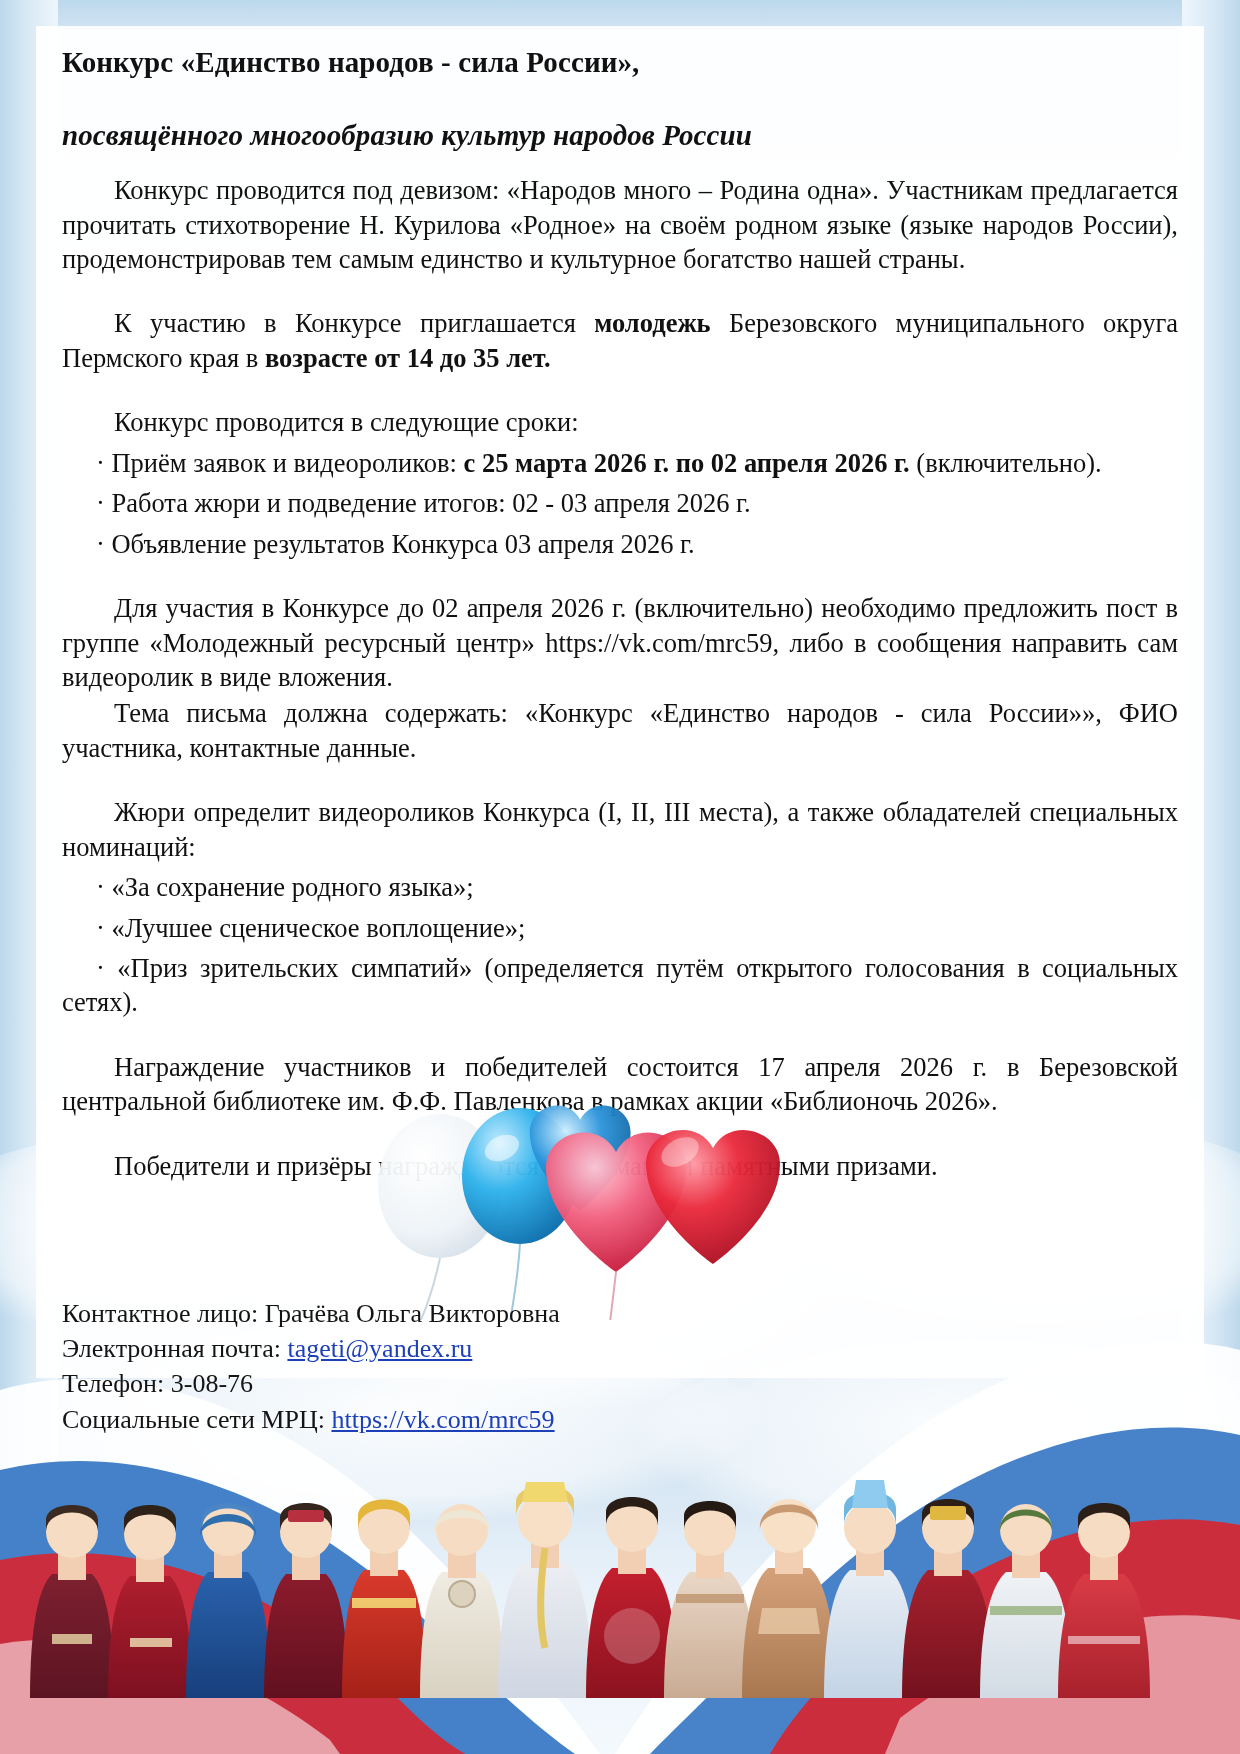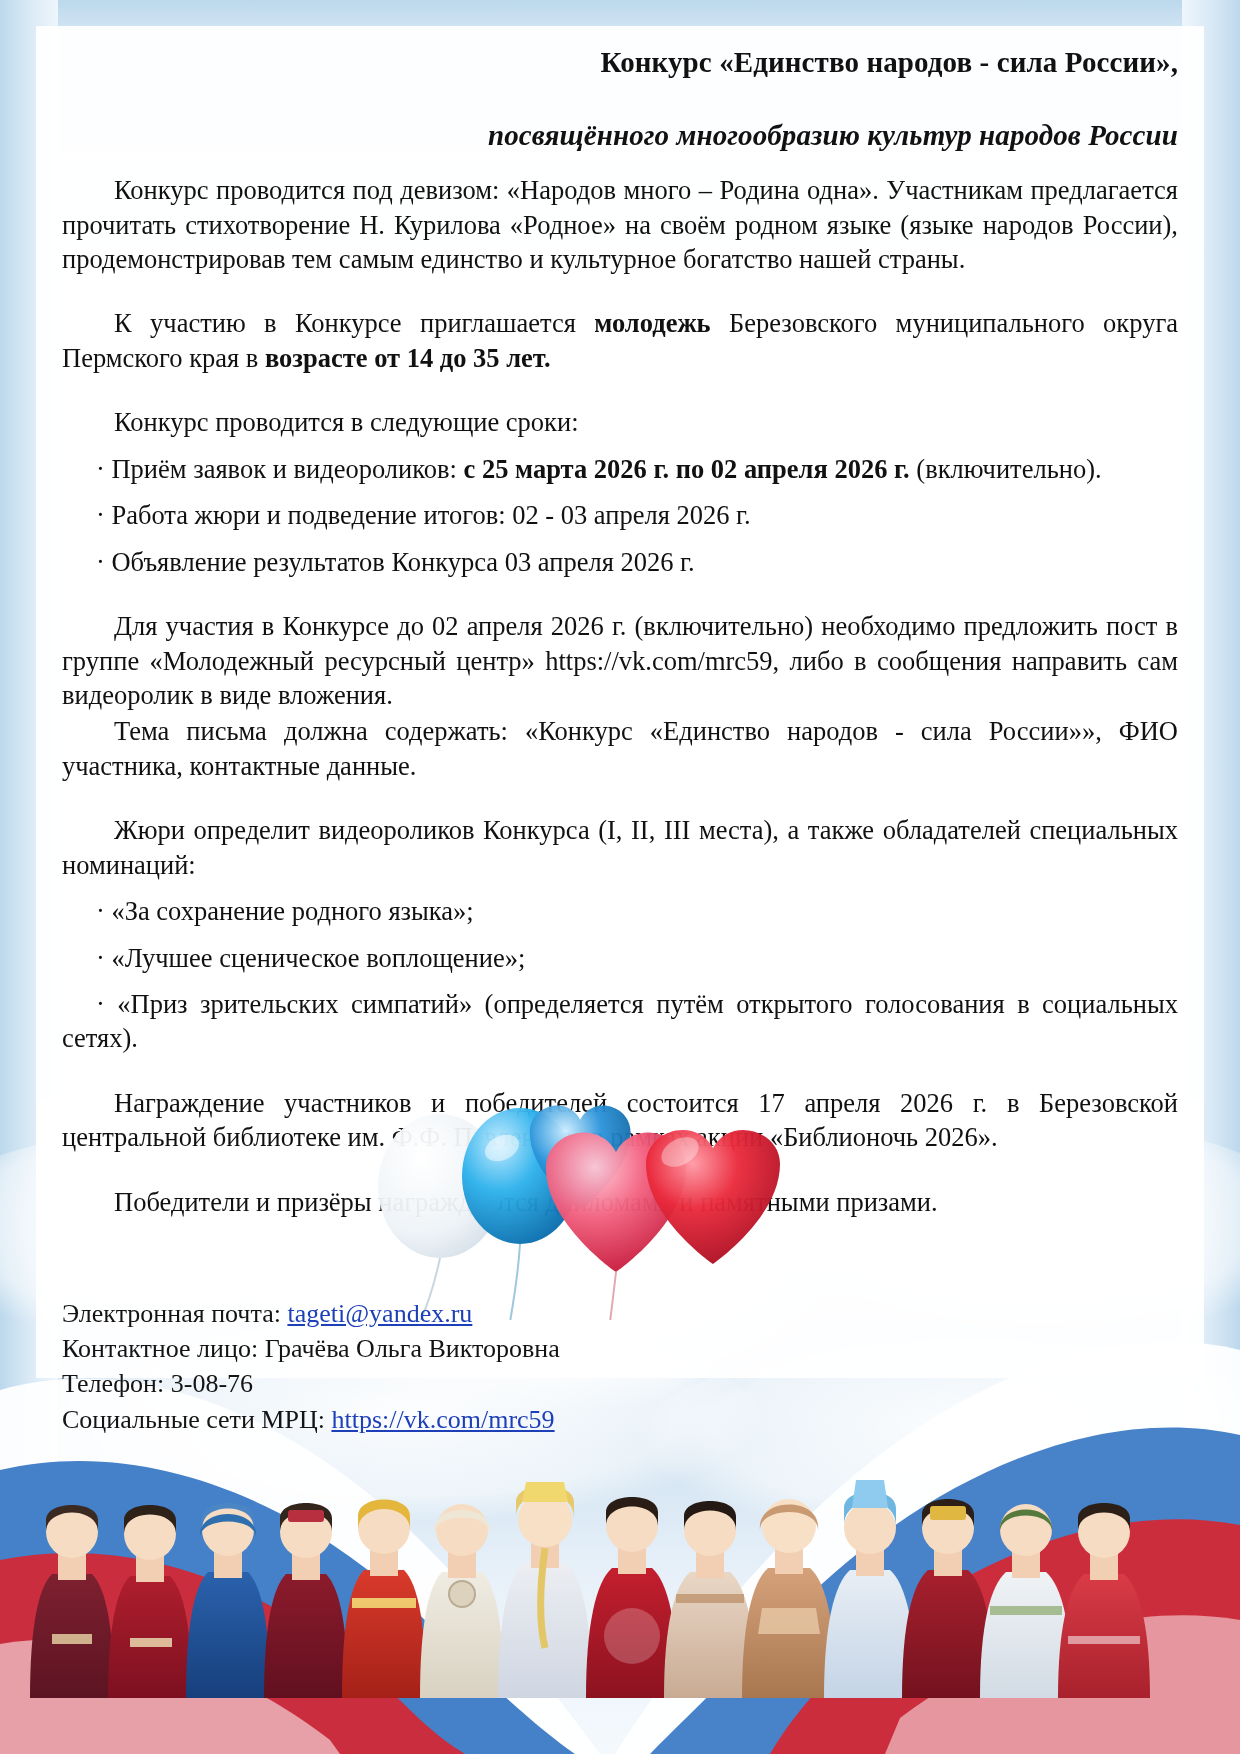--- a/index.html
+++ b/index.html
@@ -72,21 +72,21 @@
     position: absolute;
     left: 62px; top: 40px;
     width: 1116px;
     z-index: 6;
     color: #111;
   }
 
   h1.title {
     font-size: 29px;
     font-weight: bold;
-    text-align: right;
+    text-align: left;
     line-height: 1.52;
     letter-spacing: .1px;
   }
   h1.title .line2 { display:block; margin-top: 29px; font-style: italic; }
 
   p.para {
     font-size: 26.5px;
     line-height: 1.30;
     text-align: justify;
     text-justify: inter-word;
@@ -95,21 +95,21 @@
   p.para.indent { text-indent: 52px; }
   p.para.gap { margin-top: 30px; }
   p.bullet {
     font-size: 26.5px;
     line-height: 1.30;
     text-align: justify;
     text-indent: 34px;
     margin-top: 2px;
   }
   p.bullet.just { text-align: justify; }
-  p.nogap { margin-top: 12px; }
+  p.nogap { margin-top: 6px; }
   b { font-weight: bold; }
 
   
   .contacts {
     position: absolute;
     left: 62px; top: 1296px;
     width: 700px;
     z-index: 7;
     font-size: 26px;
     line-height: 1.355;
@@ -236,22 +236,22 @@
 
   <path d="M412,74 C412,40 362,26 345,58 C328,26 278,40 278,74 C278,128 345,174 345,174 C345,174 412,128 412,74 Z" fill="url(#gRedHeart)" opacity="0.96"></path>
   <ellipse cx="312" cy="62" rx="20" ry="13" fill="#ffffff" opacity="0.35" transform="rotate(-28 312 62)"></ellipse>
 
   <path d="M72,168 C66,196 60,214 52,232" stroke="#c9d6e0" stroke-width="2" fill="none"></path>
   <path d="M152,154 C150,186 146,208 142,232" stroke="#9fc7dd" stroke-width="2" fill="none"></path>
   <path d="M248,182 C246,200 244,216 242,232" stroke="#e3a7b3" stroke-width="2" fill="none"></path>
 </svg>
 
 <div class="contacts">
+  <div><span>Контактное лицо: </span><span>Грачёва Ольга Викторовна</span></div>
   <div><span>Электронная почта: </span><a class="link" href="#">tageti@yandex.ru</a></div>
-  <div><span>Контактное лицо: </span><span>Грачёва Ольга Викторовна</span></div>
   <div><span>Телефон: </span><span>3-08-76</span></div>
   <div><span>Социальные сети МРЦ: </span><a class="link" href="#">https://vk.com/mrc59</a></div>
 </div>
 
 <svg class="dolls" viewBox="0 0 1240 300" preserveAspectRatio="none">
   <defs>
     <linearGradient id="dress1" x1="0" y1="0" x2="0" y2="1">
         <stop offset="0" stop-color="#7e2030"></stop>
         <stop offset="1" stop-color="#5c1422"></stop>
       </linearGradient>

